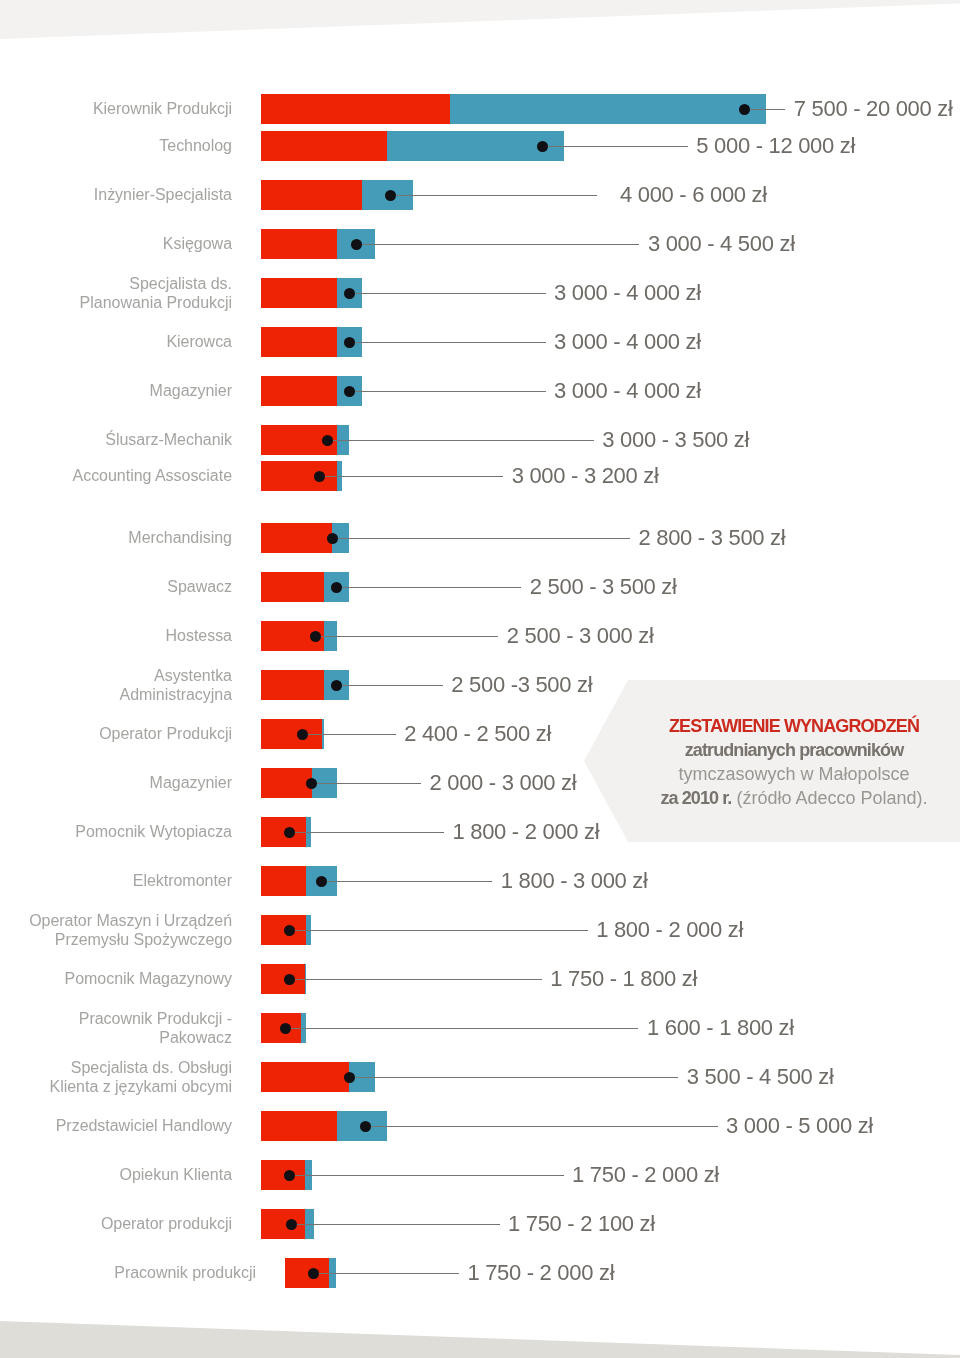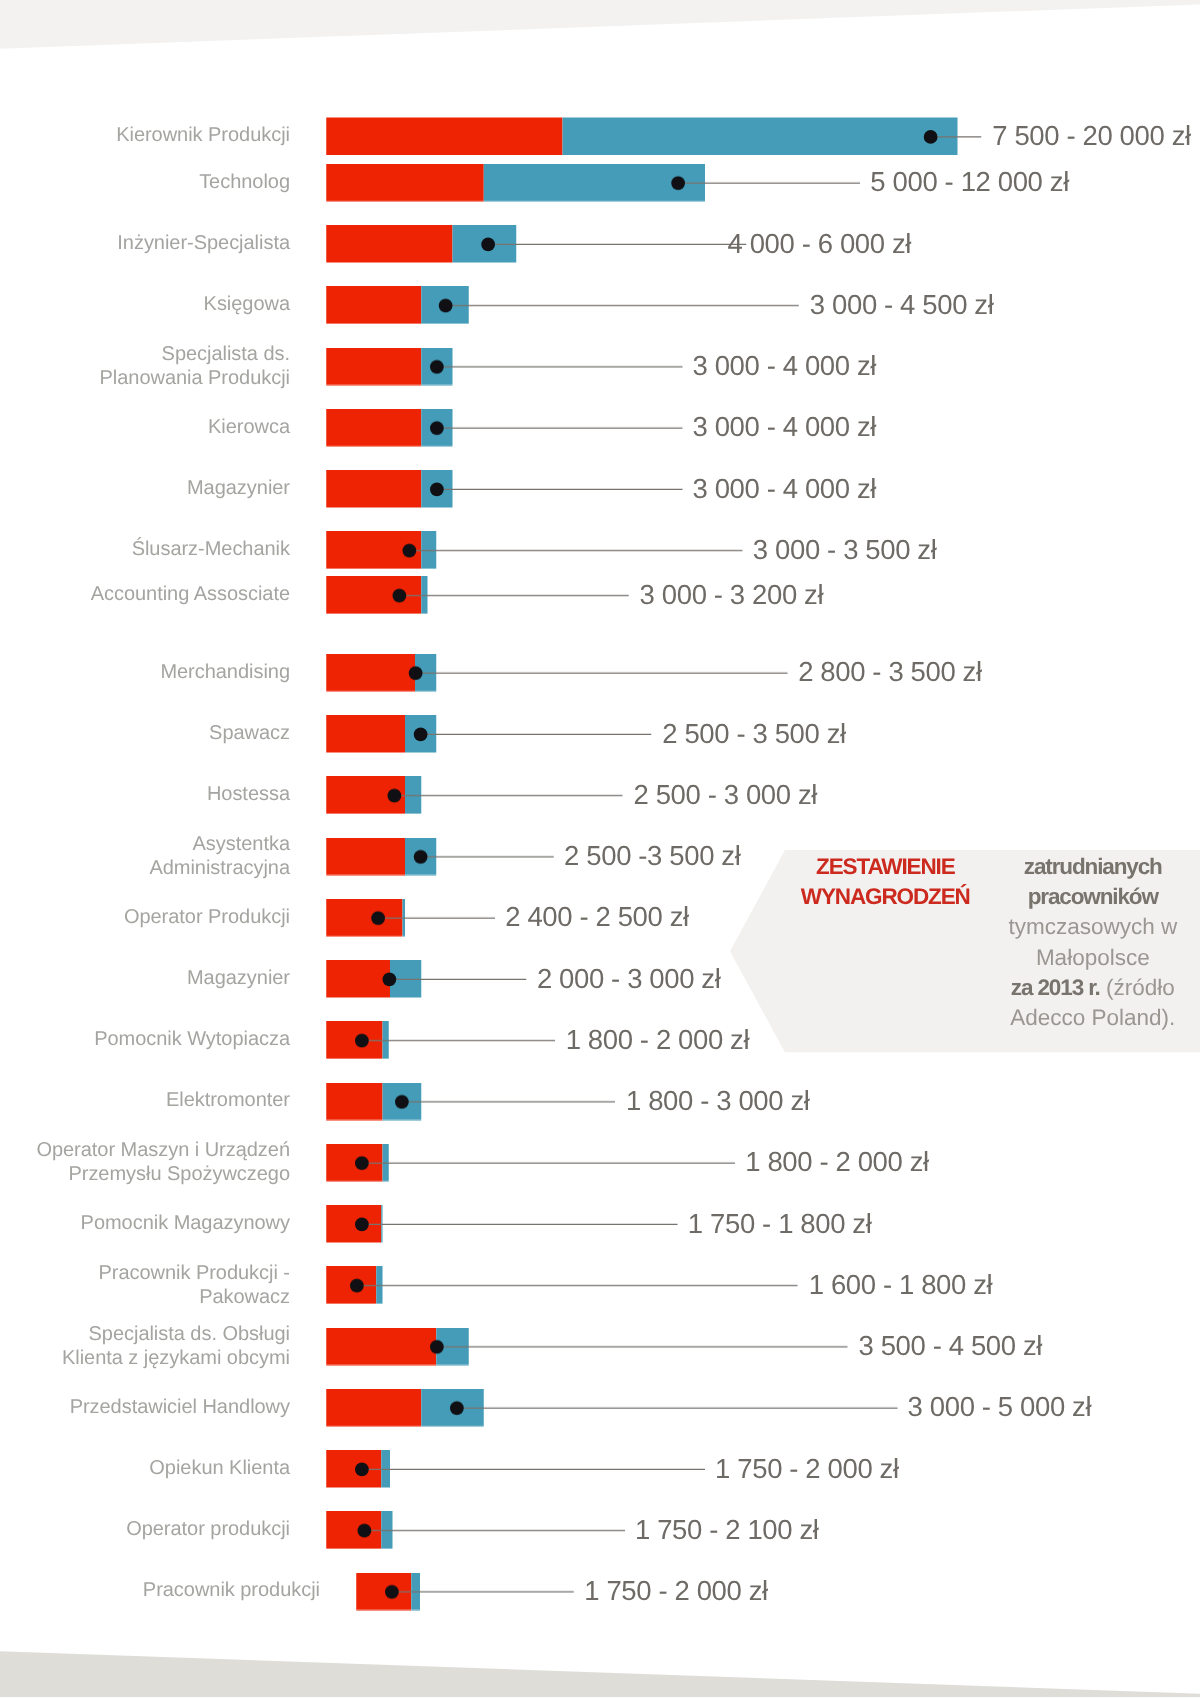--- a/index.html
+++ b/index.html
@@ -27,21 +27,21 @@
   .leader{position:absolute;height:1px;top:14.9px;}
   .dot{position:absolute;top:9.8px;width:11px;height:11px;border-radius:50%;}
   .val{position:absolute;top:0;height:30px;line-height:30px;
        font-size:22px;font-weight:normal;color:var(--val);white-space:nowrap;
        letter-spacing:-0.3px;}
 
   #callout{position:absolute;left:628px;top:680px;width:332px;height:162px;}
   #callout-bg{position:absolute;left:-44px;top:0;width:376px;height:162px;}
   #callout-bg svg{display:block;}
   #callout-text{position:absolute;left:0;top:1px;width:332px;height:162px;
-       display:flex;flex-direction:row;justify-content:center;
+       display:flex;flex-direction:column;justify-content:center;
        text-align:center;}
   #callout-title{font-size:18px;font-weight:bold;color:var(--co-title);
        line-height:24.2px;letter-spacing:-0.9px;}
   .co-line{font-size:18px;line-height:24.2px;color:var(--co-text);letter-spacing:0px;}
   .co-line b{color:var(--co-bold);font-weight:bold;letter-spacing:-0.9px;}
 </style>
 </head>
 <body>
 
 <div id="stage" style="background: rgb(255, 255, 255);">
@@ -74,21 +74,21 @@
         <div class="leader" style="left: 542.2px; width: 145.6px; background: rgb(119, 115, 111);"></div>
         <div class="dot" style="left: 536.7px; background: rgb(15, 15, 20);"></div>
         <div class="val" style="left: 696.3px;">5 000 - 12 000 zł</div>
       </div>
       <div class="row" style="top: 180px;">
         <div class="cat">Inżynier-Specjalista</div>
         <div class="bar-min" style="left: 261px; width: 101px; background: rgb(238, 35, 3);"></div>
         <div class="bar-max" style="left: 362px; width: 50.5px; background: rgb(69, 156, 184);"></div>
         <div class="leader" style="left: 390.6px; width: 206.2px; background: rgb(119, 115, 111);"></div>
         <div class="dot" style="left: 385.1px; background: rgb(15, 15, 20);"></div>
-        <div class="val" style="left: 582px;">4 000 - 6 000 zł</div>
+        <div class="val" style="left: 620px;">4 000 - 6 000 zł</div>
       </div>
       <div class="row" style="top: 229px;">
         <div class="cat">Księgowa</div>
         <div class="bar-min" style="left: 261px; width: 75.75px; background: rgb(238, 35, 3);"></div>
         <div class="bar-max" style="left: 336.75px; width: 37.875px; background: rgb(69, 156, 184);"></div>
         <div class="leader" style="left: 356px; width: 283.4px; background: rgb(119, 115, 111);"></div>
         <div class="dot" style="left: 350.5px; background: rgb(15, 15, 20);"></div>
         <div class="val" style="left: 647.9px;">3 000 - 4 500 zł</div>
       </div>
       <div class="row" style="top: 278px;">
@@ -270,18 +270,18 @@
     <div id="callout-bg">
       <svg width="376" height="162" viewBox="0 0 376 162" aria-hidden="true">
         <path id="callout-shape" d="M44,0 L376,0 L376,162 L44,162 L0,81 Z" fill="#F2F1EF"></path>
       </svg>
     </div>
     <div id="callout-text">
       <div id="callout-title">ZESTAWIENIE WYNAGRODZEŃ</div>
       <div id="callout-lines">
           <div class="co-line"><b>zatrudnianych pracowników</b></div>
           <div class="co-line"><span>tymczasowych w Małopolsce</span></div>
-          <div class="co-line"><b>za 2013 r.</b><span> (źródło Adecco Poland).</span></div>
+          <div class="co-line"><b>za 2010 r.</b><span> (źródło Adecco Poland).</span></div>
         </div>
     </div>
   </div>
 
 </div>
 
 </body></html>

